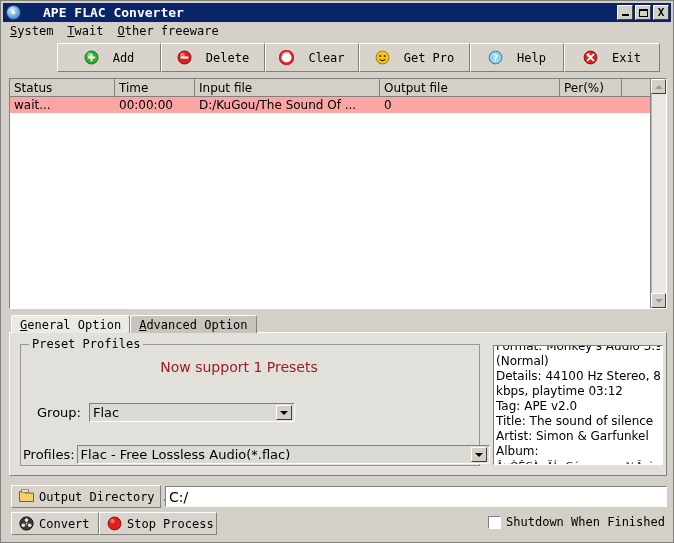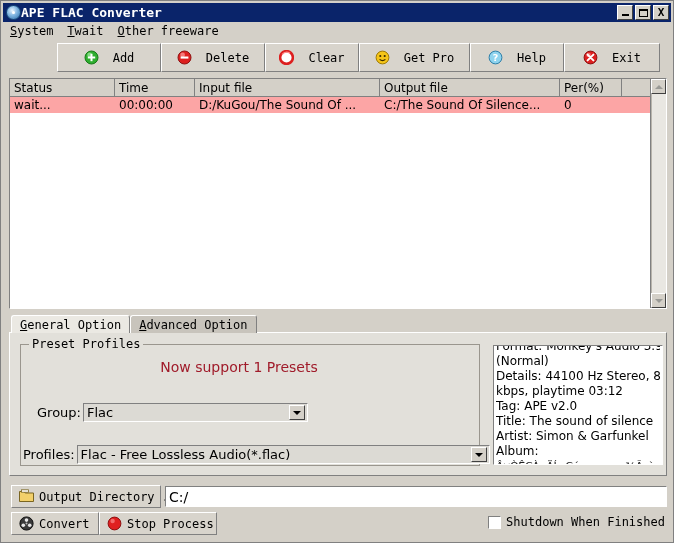--- a/index.html
+++ b/index.html
@@ -48,21 +48,21 @@
     left: 5px; top: 5px;
     width: 3px; height: 3px;
     border-radius: 50%;
     background: #fff;
   }
   .title-text {
     color: #ffffff;
     font-family: "DejaVu Sans Mono", monospace;
     font-size: 13px;
     font-weight: bold;
-    margin-left: 0;
+    margin-left: 22px;
     letter-spacing: 0px;
     white-space: nowrap;
   }
   .title-buttons {
     margin-left: auto;
     display: flex;
     gap: 2px;
     align-items: center;
   }
   .tbtn {
@@ -529,21 +529,20 @@
       <div class="hcell" style="width:80px">Time</div>
       <div class="hcell" style="width:185px">Input file</div>
       <div class="hcell" style="width:180px">Output file</div>
       <div class="hcell" style="width:62px">Per(%)</div>
       <div class="hcell" style="width:30px"></div>
     </div>
     <div class="lrow">
       <div class="rcell" style="width:105px">wait...</div>
       <div class="rcell" style="width:80px">00:00:00</div>
       <div class="rcell" style="width:185px">D:/KuGou/The Sound Of ...</div>
-      <div class="rcell" style="width:180px">C:/The Sound Of Silence...</div>
       <div class="rcell" style="width:62px">0</div>
       <div class="rcell" style="width:30px"></div>
     </div>
     <div class="vscroll">
       <div class="sb-arrow">
           <span class="tri-up"></span>
         </div>
       <div class="sb-track"></div>
       <div class="sb-arrow">
           <span class="tri-dn"></span>
@@ -563,21 +562,21 @@
   </div>
 
   <div class="optpanel">
 
     <div class="groupbox">
       <div class="group-title">Preset Profiles</div>
       <div class="preset-note">Now support 1 Presets</div>
 
       <div class="field-row" style="left:16px; top:58px;">
         <span class="field-label">Group:</span>
-        <span class="combo" style="width:225px; margin-left:2px;">
+        <span class="combo" style="width:206px; margin-left:8px;">
           <span class="combo-text">Flac</span>
           <span class="combo-arrow">
               <span class="tri-dn-black"></span>
             </span>
         </span>
       </div>
 
       <div class="field-row" style="left:2px; top:100px;">
         <span class="field-label">Profiles:</span>
         <span class="combo" style="width:413px; margin-left:2px;">

